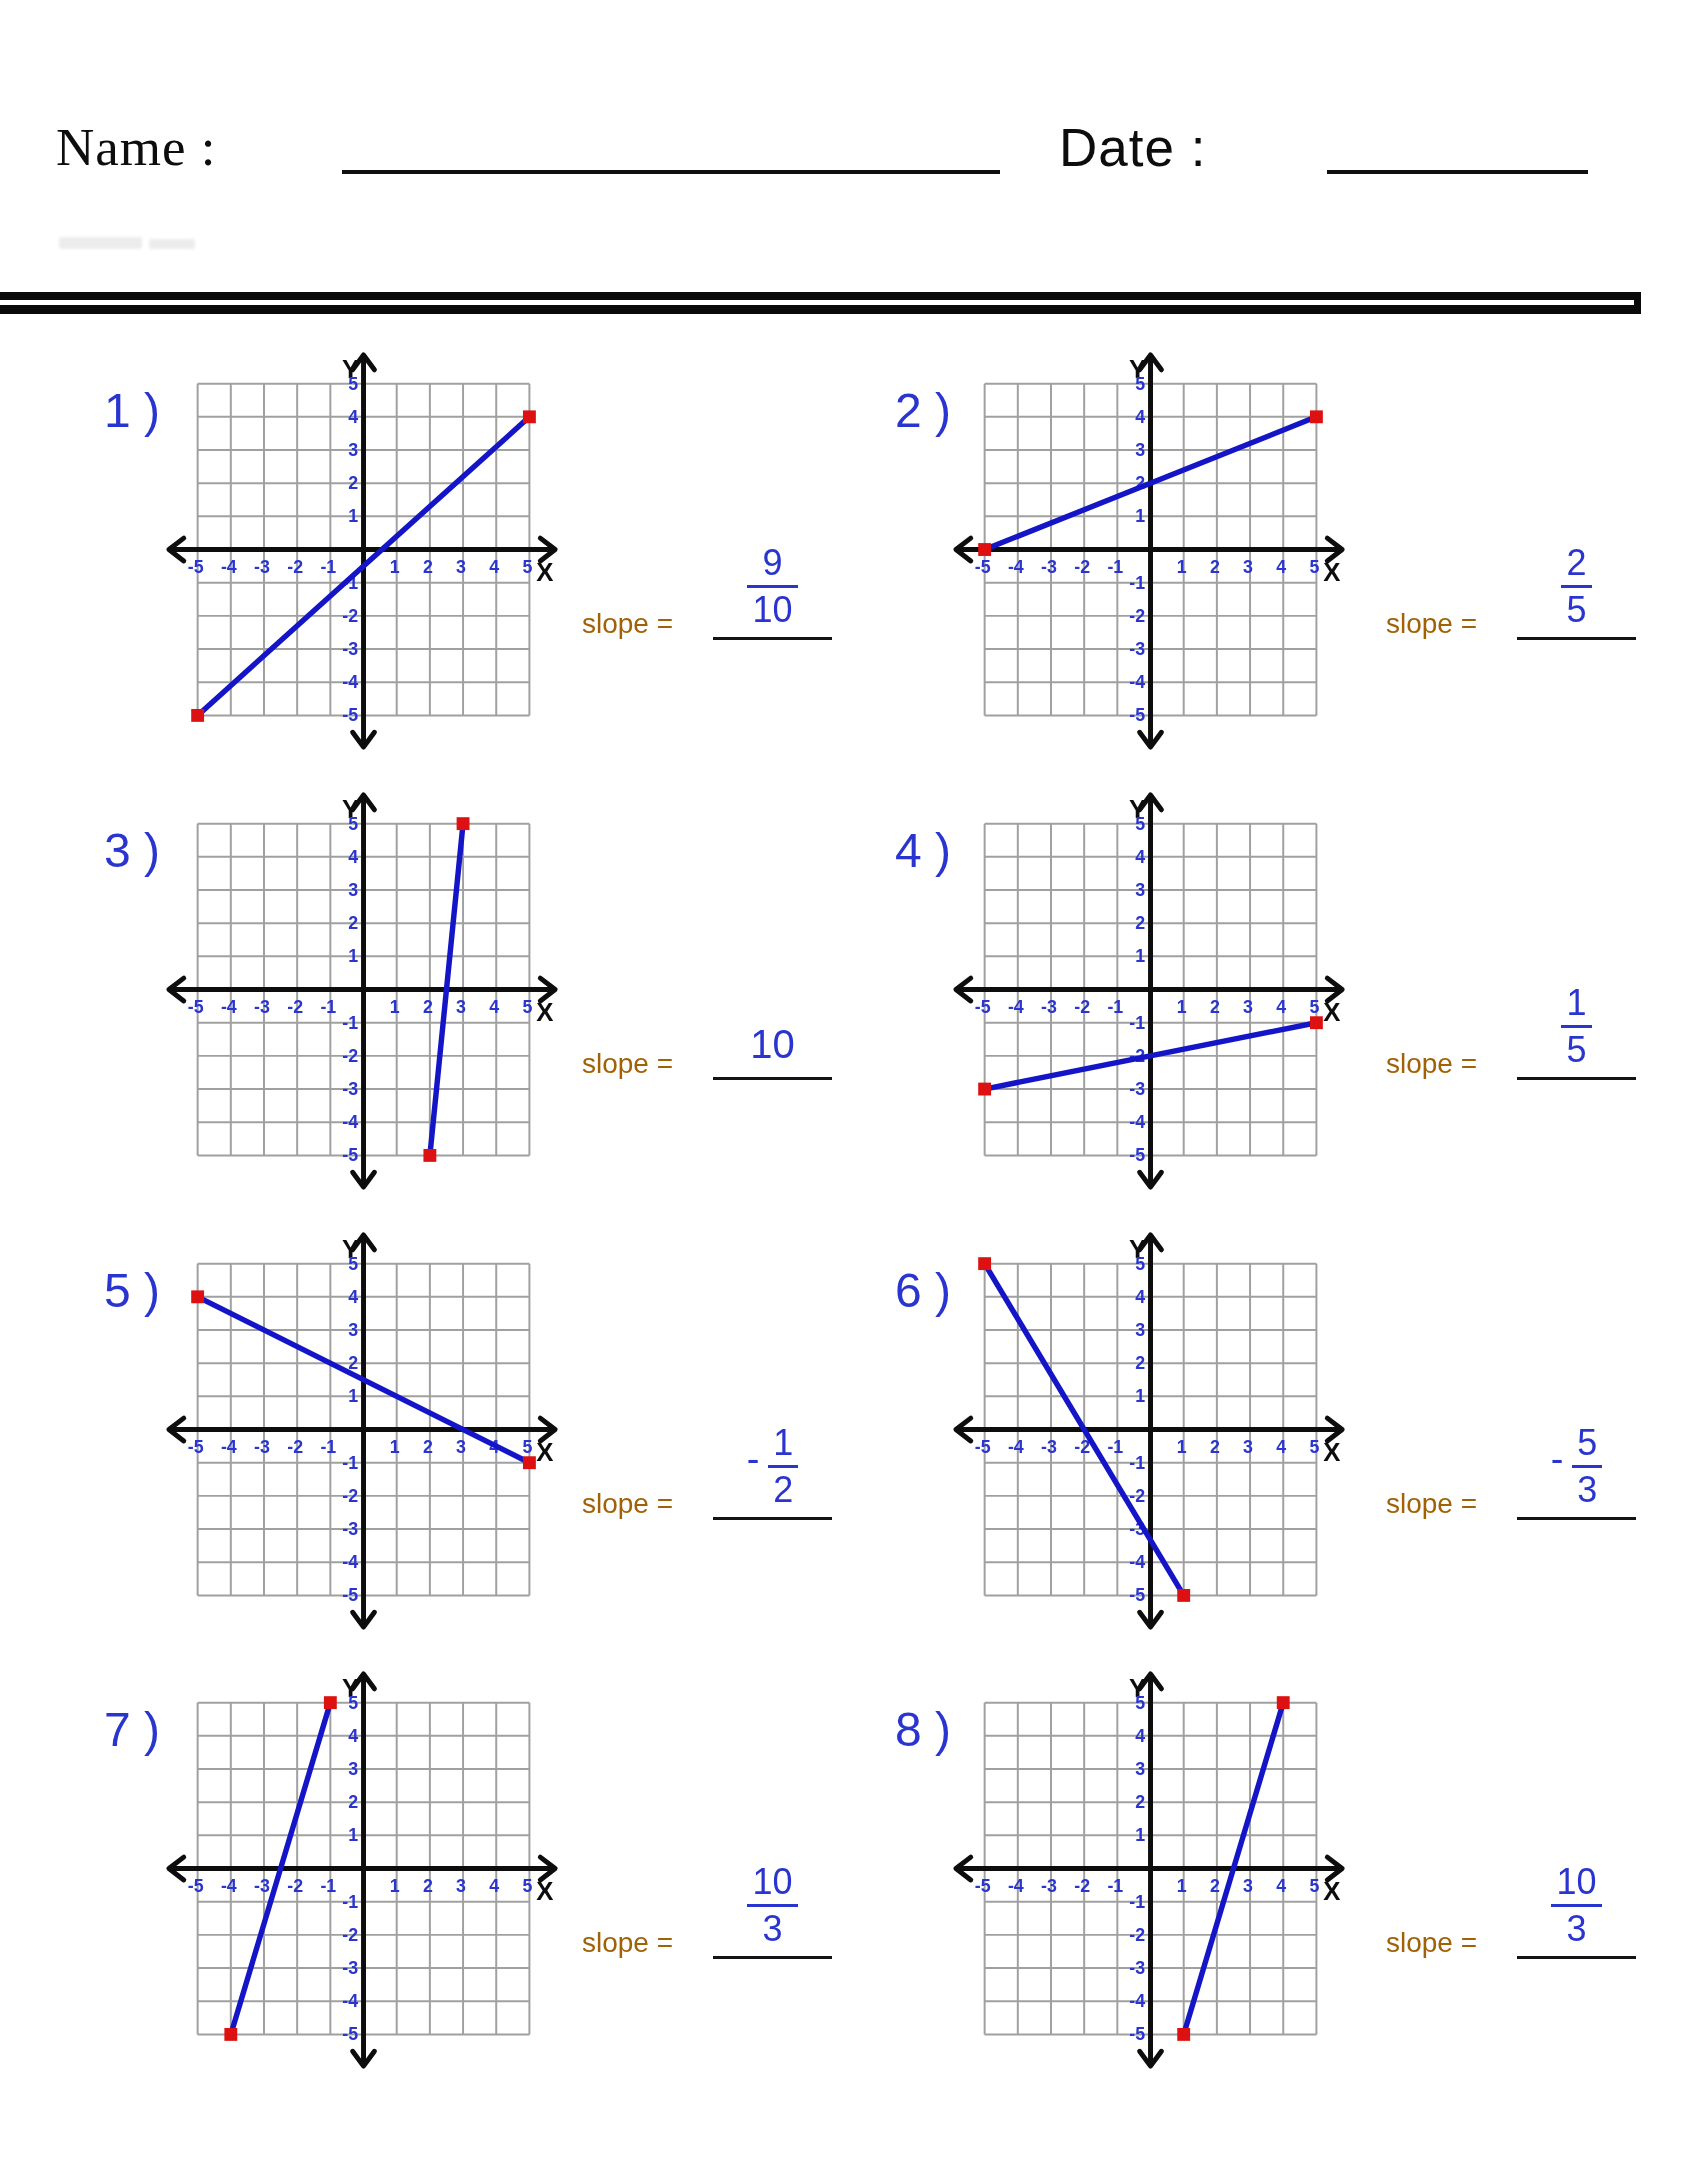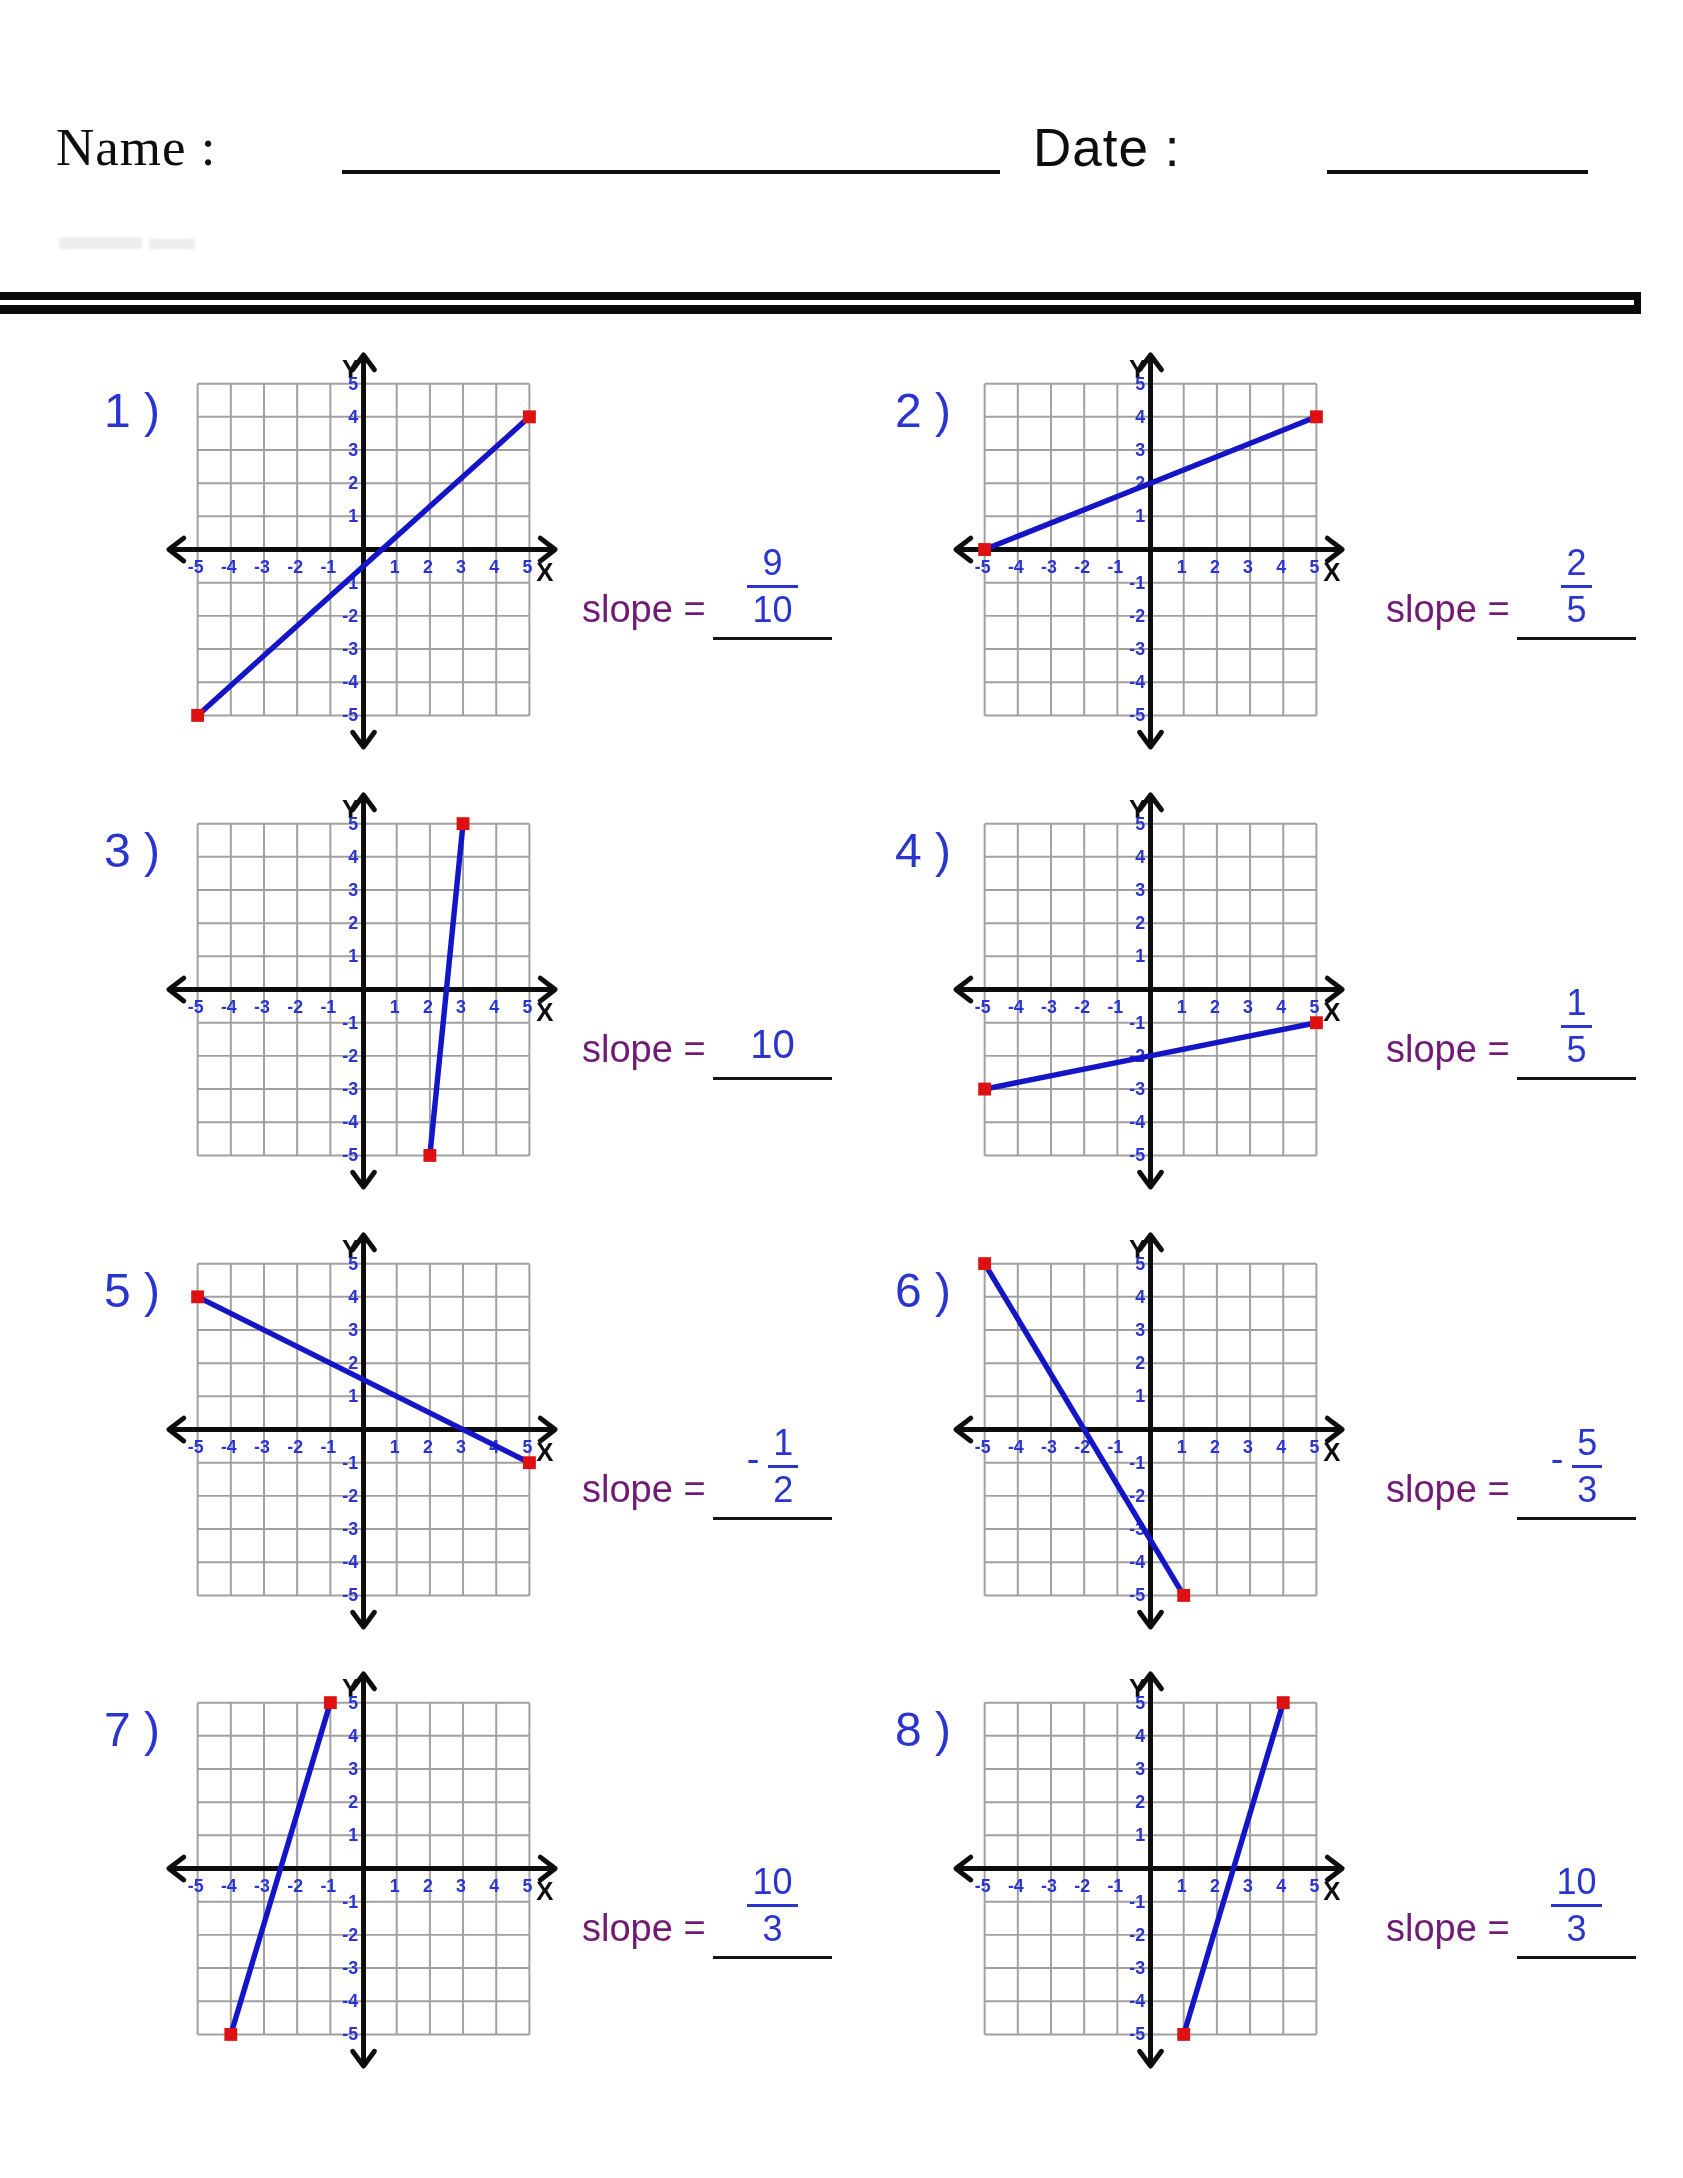--- a/index.html
+++ b/index.html
@@ -21,38 +21,38 @@
   .problem-number{
     position:absolute;top:40px;font-size:48px;color:var(--accent);white-space:pre;line-height:1;
   }
   .col1 .problem-number{left:-54px;}
   .col2 .problem-number{left:-50px;}
   .graph{position:absolute;left:0;top:0;}
   svg text{font-family:"Liberation Sans", sans-serif;}
   .slope-block{position:absolute;top:194px;width:267px;height:101px;}
   .col1 .slope-block{left:424px;}
   .col2 .slope-block{left:441px;}
-  .slope-label{position:absolute;left:0;top:49px;font-size:38px;color:#701a75;line-height:1;white-space:pre;}
+  .slope-label{position:absolute;left:0;top:69px;font-size:28px;color:#a16207;line-height:1;white-space:pre;}
   .answer-line{position:absolute;left:131px;top:96px;width:119px;border-top:3px solid #141414;}
   .answer-wrap{
     position:absolute;left:131px;top:0;width:119px;height:87px;
     display:flex;align-items:flex-end;justify-content:center;gap:9px;
   }
   .fraction{display:flex;flex-direction:column;align-items:center;}
   .frac-num,.frac-den{font-size:36px;line-height:1;color:var(--accent);padding:0 5px;}
   .frac-bar{align-self:stretch;height:3px;background:var(--accent);margin:4px 0;}
   .answer-sign{font-size:38px;color:var(--accent);line-height:1;margin-bottom:30px;}
   .answer-whole{font-size:40px;color:var(--accent);line-height:1;margin-bottom:4px;}
 </style>
 </head>
 <body style="--accent: #2a35cf; --line: #1515c8; --marker: #dd1111; --grid: #a0a0a0; --ink: #0d0d0d;">
 
 <span class="hdr-label" style="left:56px;top:117px;font-family:Liberation Serif, serif;">Name :</span>
 <div class="write-line" style="left:342px;top:170px;width:658px;"></div>
-<span class="hdr-label" style="left:1033px;top:117px;">Date :</span>
+<span class="hdr-label" style="left:1059px;top:117px;">Date :</span>
 <div class="write-line" style="left:1327px;top:170px;width:261px;"></div>
 
 <div class="ghost-mark" style="left:59px;top:237px;width:83px;height:12px;"></div>
 <div class="ghost-mark" style="left:149px;top:239px;width:46px;height:10px;"></div>
 
 <div class="double-rule"></div>
 
 <section class="problem col1 r1">
   <div class="problem-number">1 )</div>
   <svg class="graph" width="416" height="411" viewBox="0 0 420 415">

